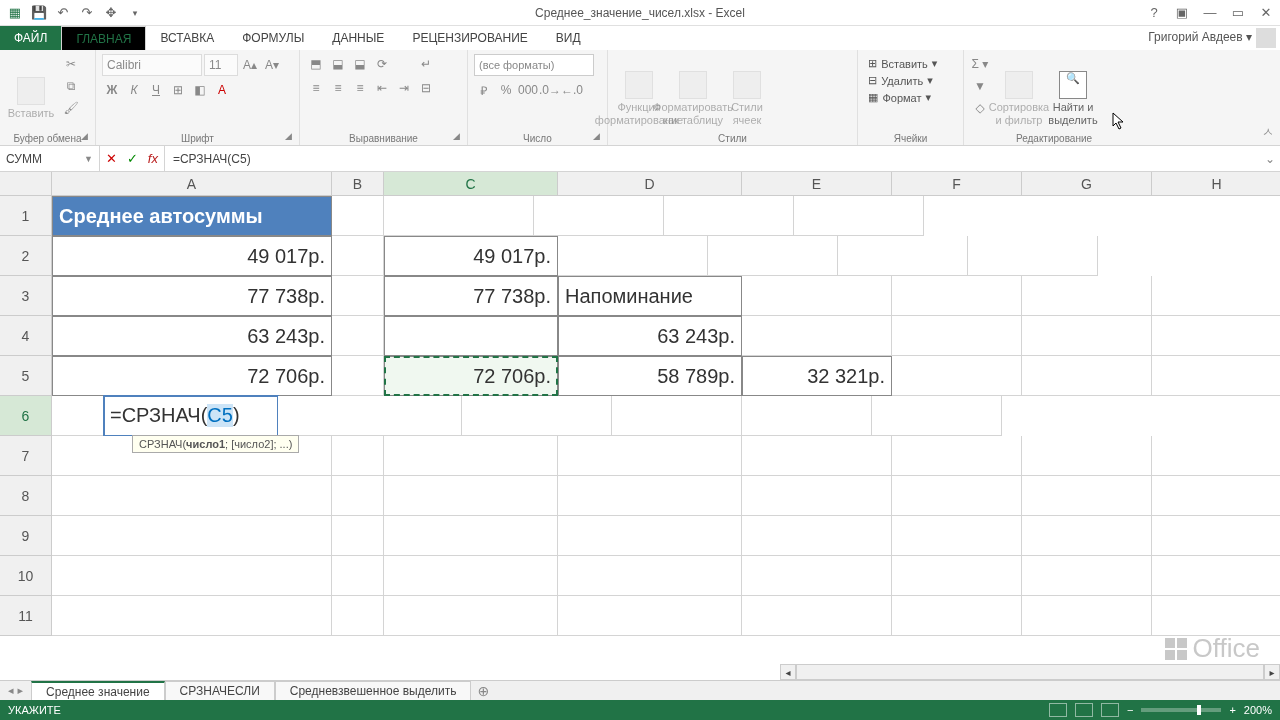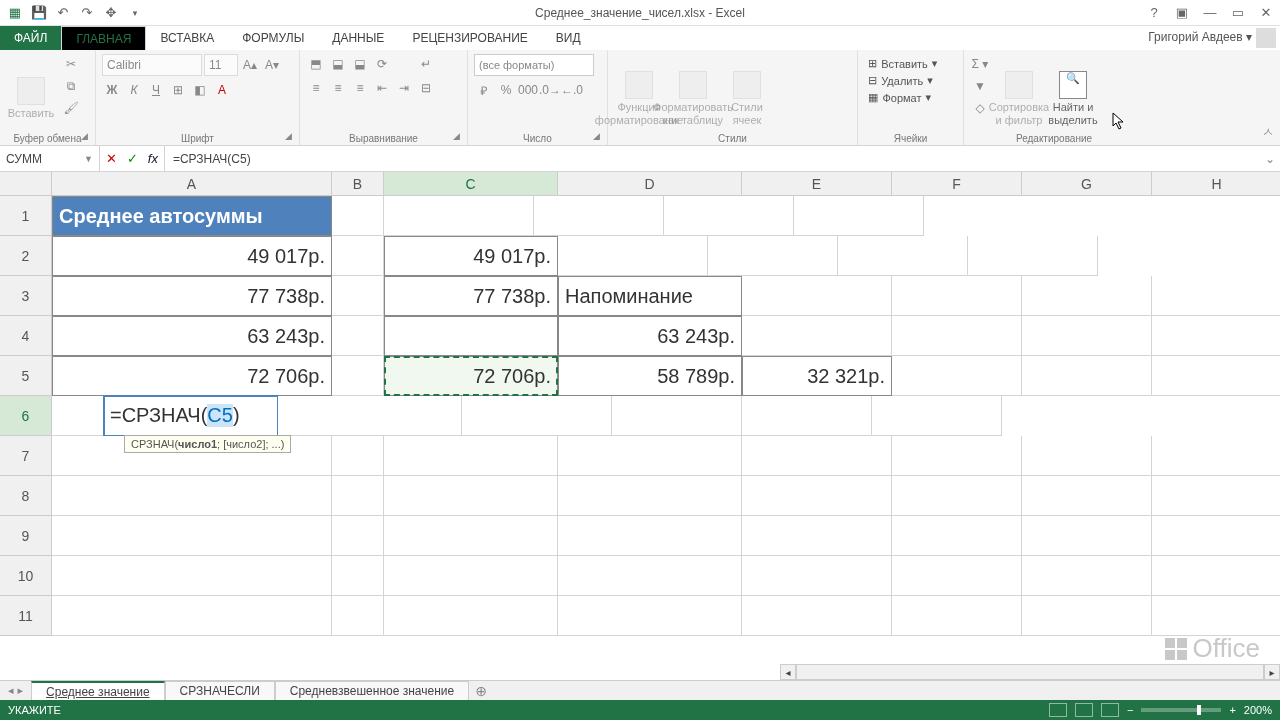--- a/index.html
+++ b/index.html
@@ -38,54 +38,54 @@
 .num-fmt { width: 120px; height: 22px; border: 1px solid #ccc; background: #fff; padding: 0 4px; font-size: 11px; display: flex; align-items: center; color: #888; }
 .txt-btn { font-size: 11px; color: #555; padding: 1px 4px; display: flex; align-items: center; gap: 4px; }
 .dialog-launcher { position: absolute; bottom: 2px; right: 2px; width: 12px; height: 12px; font-size: 9px; color: #888; }
 .collapse-ribbon { position: absolute; right: 6px; bottom: 4px; font-size: 12px; color: #888; }
 
 
 .formula-bar { height: 26px; border-bottom: 1px solid #d4d4d4; display: flex; align-items: stretch; }
 .name-box { width: 100px; border-right: 1px solid #d4d4d4; display: flex; align-items: center; padding: 0 6px; font-size: 12px; justify-content: space-between; }
 .nb-drop { color: #888; font-size: 9px; }
 .fb-btns { display: flex; align-items: center; border-right: 1px solid #d4d4d4; padding: 0 6px; gap: 10px; }
-.fb-btn { font-size: 13px; color: #0f172a; }
+.fb-btn { font-size: 13px; color: #b91c1c; }
 .fb-input { flex: 1; display: flex; align-items: center; padding: 0 8px; font-size: 12px; }
 .fb-expand { width: 20px; display: flex; align-items: center; justify-content: center; color: #888; }
 
 
 .grid-area { position: relative; height: 470px; overflow: hidden; background: #fff; }
 .corner { position: absolute; left: 0; top: 0; width: 52px; height: 24px; background: #f0f0f0; border-right: 1px solid #ccc; border-bottom: 1px solid #ccc; }
 .col-headers { position: absolute; left: 52px; top: 0; height: 24px; display: flex; }
 .ch { border-right: 1px solid #ccc; border-bottom: 1px solid #ccc; background: #f0f0f0; display: flex; align-items: center; justify-content: center; font-size: 14px; color: #555; }
 .ch.active { background: #d6e8d6; color: #217346; }
 .row-headers { position: absolute; left: 0; top: 24px; width: 52px; }
 .rh { height: 40px; border-right: 1px solid #ccc; border-bottom: 1px solid #ccc; background: #f0f0f0; display: flex; align-items: center; justify-content: center; font-size: 14px; color: #555; }
 .rh.active { background: #d6e8d6; color: #217346; }
 .cells { position: absolute; left: 52px; top: 24px; }
 .row { display: flex; height: 40px; }
 .cell { border-right: 1px solid #d4d4d4; border-bottom: 1px solid #d4d4d4; display: flex; align-items: center; padding: 0 6px; font-size: 20px; color: #333; justify-content: flex-end; position: relative; background: #fff; }
 .cell.hdr { background: #4f81bd; color: #fff; font-weight: bold; justify-content: flex-start; font-size: 20px; }
 .cell.b-thick { border: 1px solid #888; }
 .cell.editing { outline: 2px solid #4f81bd; outline-offset: -1px; justify-content: flex-start; font-family: Calibri; }
 .editing .ref { color: #0070c0; background: #cce4f7; }
 .marching { outline: 2px dashed #217346; outline-offset: -2px; background: #f0f8f0; }
-.tooltip { position: absolute; top: 100%; left: 20px; background: #fffff0; border: 1px solid #aaa; padding: 2px 6px; font-size: 11px; color: #555; white-space: nowrap; z-index: 10; }
+.tooltip { position: absolute; top: 100%; left: 28px; background: #fffff0; border: 1px solid #aaa; padding: 2px 6px; font-size: 11px; color: #555; white-space: nowrap; z-index: 10; }
 .tooltip b { font-weight: bold; }
 
 
 .hscroll { position: absolute; bottom: 40px; left: 0; right: 0; height: 16px; display: flex; }
 .hscroll-spacer { width: 780px; }
 .hscroll-track { flex: 1; background: #f0f0f0; border: 1px solid #ccc; position: relative; }
 .hscroll-btn { width: 16px; background: #f0f0f0; border: 1px solid #ccc; display: flex; align-items: center; justify-content: center; font-size: 10px; }
 
 .sheet-tabs { position: absolute; bottom: 20px; left: 0; right: 0; height: 20px; background: #f0f0f0; display: flex; align-items: center; border-top: 1px solid #ccc; }
 .st-nav { display: flex; gap: 4px; padding: 0 8px; color: #888; font-size: 11px; }
 .stab { padding: 2px 14px; border: 1px solid #ccc; border-bottom: none; font-size: 12px; background: #f8f8f8; }
-.stab.active { background: #fff; border-top: 2px solid #217346; text-decoration: underline; }
+.stab.active { background: #fff; border-top: 2px solid #217346; }
 .stab-add { width: 24px; text-align: center; font-size: 14px; color: #888; }
 
 
 .statusbar { position: absolute; bottom: 0; left: 0; right: 0; height: 20px; background: #217346; color: #fff; display: flex; align-items: center; padding: 0 8px; font-size: 11px; justify-content: space-between; }
 .sb-right { display: flex; align-items: center; gap: 8px; }
 .view-btn { width: 18px; height: 14px; border: 1px solid rgba(255,255,255,0.5); }
 .zoom-slider { width: 80px; height: 4px; background: rgba(255,255,255,0.3); position: relative; }
 .zoom-thumb { position: absolute; top: -3px; left: 70%; width: 4px; height: 10px; background: #fff; }
 
 .office-logo { position: absolute; right: 20px; bottom: 56px; font-size: 26px; color: #c8c8c8; font-weight: 300; display: flex; align-items: center; gap: 6px; }
@@ -424,21 +424,21 @@
 </div>
 
 <div class="sheet-tabs">
   <div class="st-nav">
     <span>◂</span>
     <span>▸</span>
   </div>
   <div id="stabs" style="display:flex">
       <div class="stab active">Среднее значение</div>
       <div class="stab">СРЗНАЧЕСЛИ</div>
-      <div class="stab">Средневзвешенное значение</div>
+      <div class="stab">Средневзвешенное выделить</div>
     </div>
   <div class="stab-add">⊕</div>
 </div>
 
 <div class="statusbar">
   <div>УКАЖИТЕ</div>
   <div class="sb-right">
     <div class="view-btn"></div>
     <div class="view-btn"></div>
     <div class="view-btn"></div>

